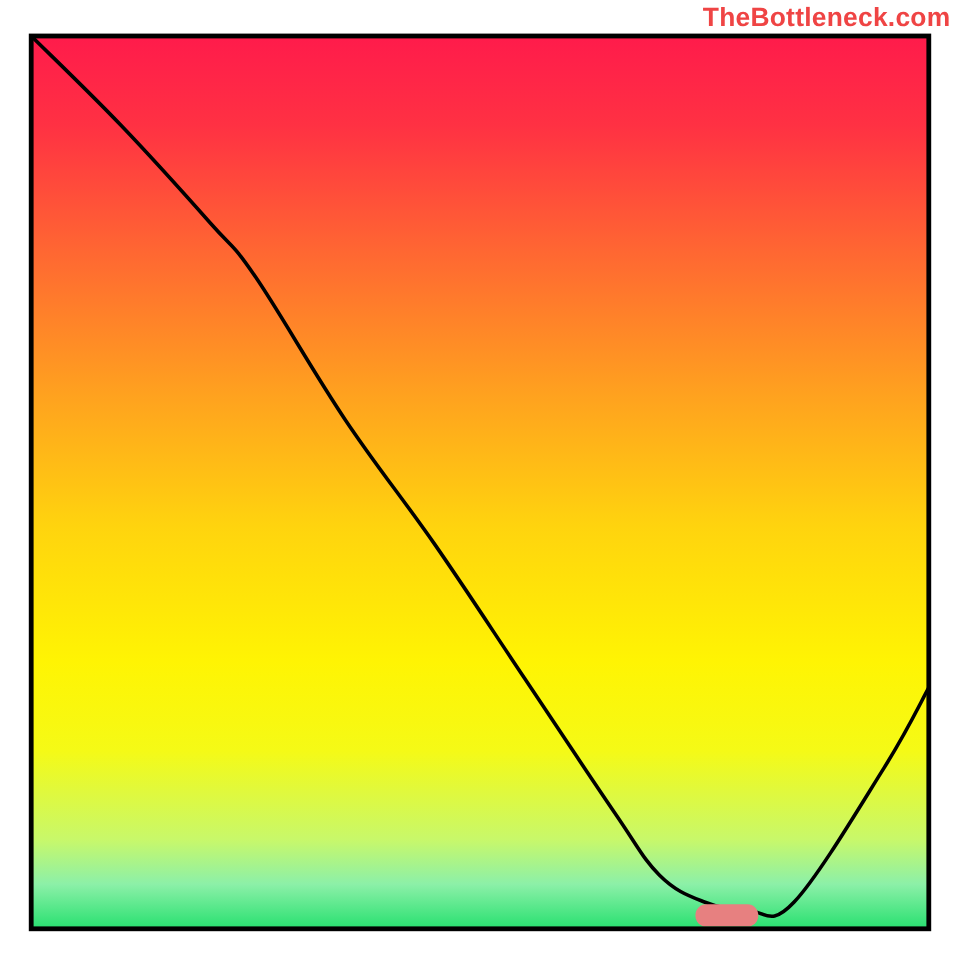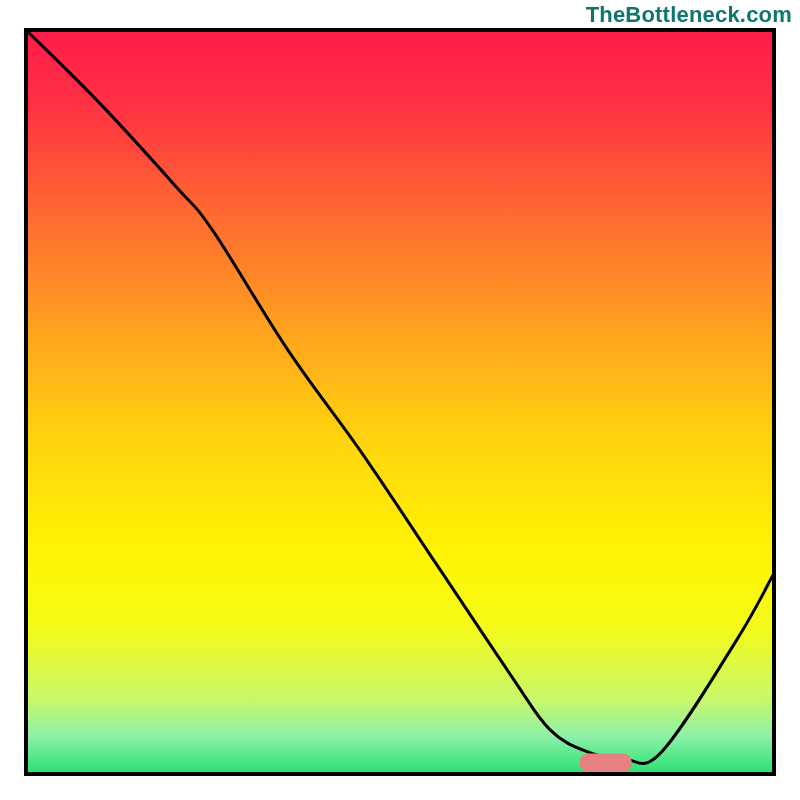--- a/index.html
+++ b/index.html
@@ -15,21 +15,21 @@
     width: 800px;
     height: 800px;
     box-sizing: border-box;
   }
   .watermark {
     position: absolute;
     top: 2px;
     right: 8px;
     font-size: 22px;
     font-weight: bold;
-    color: #0f766e;
+    color: #ef4444;
     letter-spacing: 0.2px;
     z-index: 5;
     user-select: none;
   }
   svg.plot {
     position: absolute;
     left: 0;
     top: 0;
     width: 800px;
     height: 800px;

